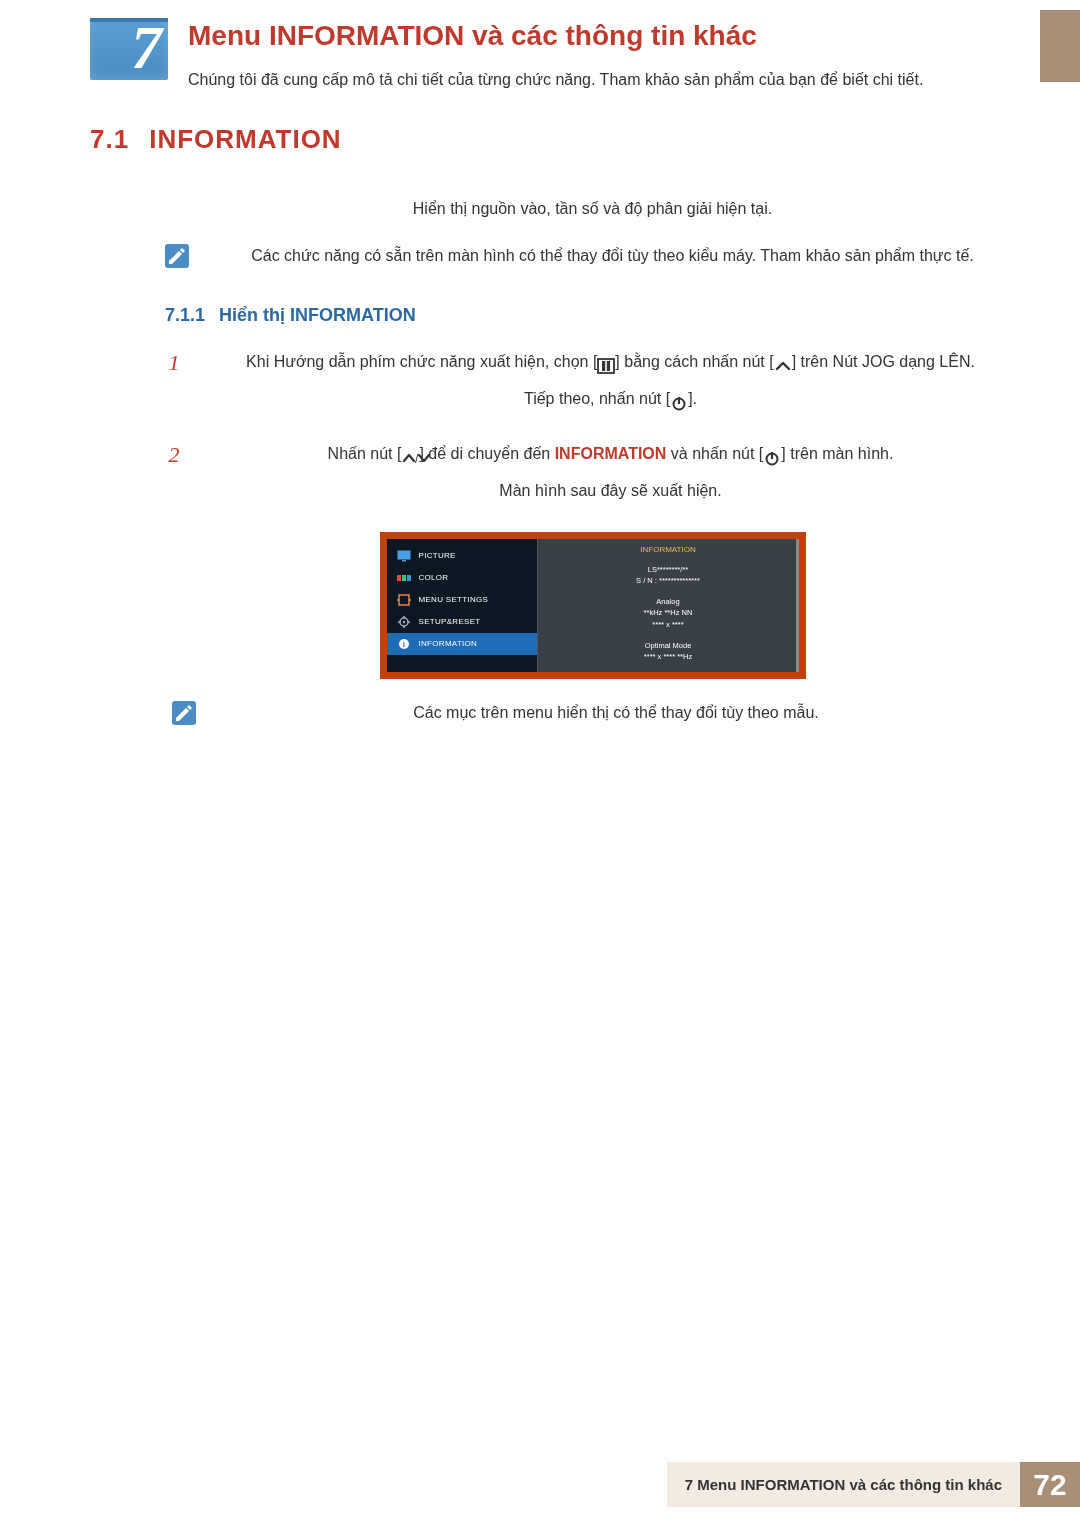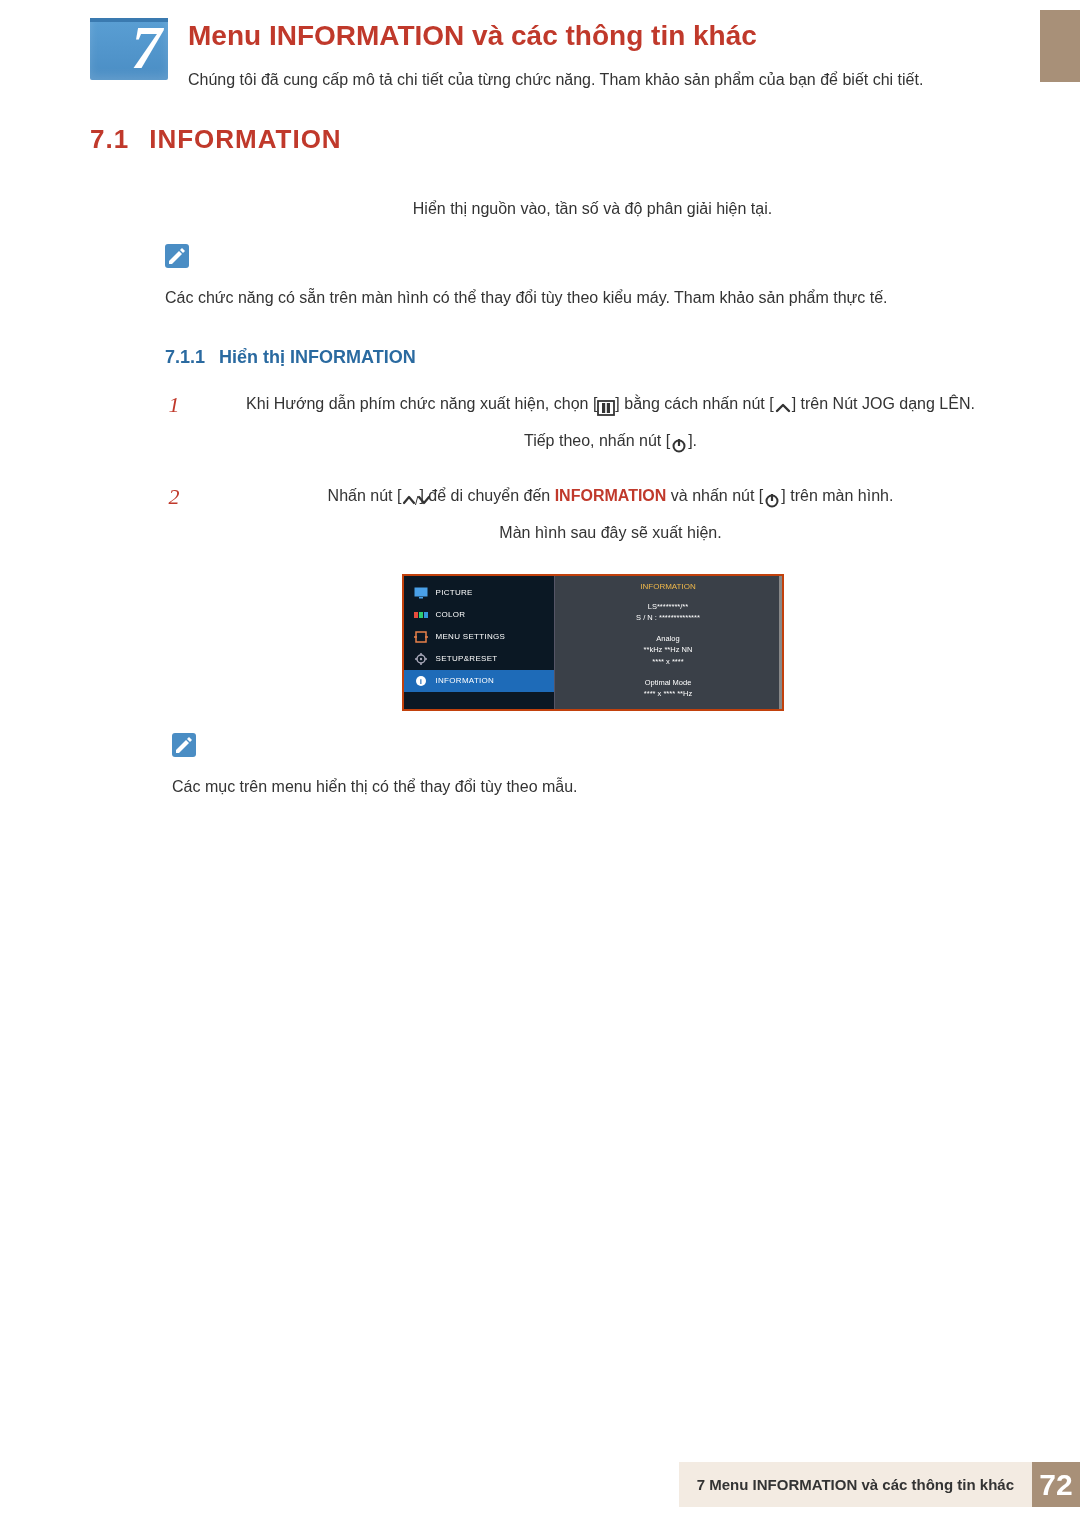--- a/index.html
+++ b/index.html
@@ -15,52 +15,52 @@
   .chapter-head-text { flex:1; padding-top: 2px; }
   .chapter-title { color:#c0392b; font-size:28px; font-weight:bold; margin-bottom:14px; }
   .chapter-intro { font-size:16px; line-height:1.75; color:#333; }
 
   .section { padding: 30px 60px 0 90px; text-align: center; }
   .sec-row { display:flex; align-items: baseline; gap: 20px; border-bottom: none; }
   .sec-num { color:#c0392b; font-size:26px; font-weight:bold; letter-spacing:1px; }
   .sec-title { color:#c0392b; font-size:26px; font-weight:bold; letter-spacing:1px; }
   .sec-body { margin-top: 40px; font-size:16px; line-height:1.7; padding-left: 75px; }
 
-  .note-block { display:flex; gap:16px; margin:20px 0 10px 75px; align-items:flex-start;flex-direction:column; }
+  .note-block { display:flex; gap:16px; margin:20px 0 10px 75px; align-items:flex-start; }
   .note-icon { width:24px; height:24px; background:#4a8dc4; border-radius:3px; position:relative; flex:0 0 24px; margin-top:2px; }
   .note-icon svg { position:absolute; left:0; top:0; }
   .note-text { font-size:16px; line-height:1.7; flex:1; }
 
   .subsec { margin-top: 36px; padding-left:75px; }
   .subsec-title-row { display:flex; gap:14px; align-items:baseline; }
   .subsec-num { color:#2a6aa0; font-size:18px; font-weight:bold; }
   .subsec-title { color:#2a6aa0; font-size:18px; font-weight:bold; }
 
   .steps { margin-top:22px; padding-left: 0; }
   .step { display:flex; gap:18px; margin-bottom:18px; }
   .step-num { color:#c0392b; font-size:22px; font-style:italic; font-family:"Times New Roman",serif; flex:0 0 18px; line-height:1.4; }
   .step-text { font-size:16px; line-height:1.8; flex:1; }
   .step-text .strong { color:#c0392b; font-weight:bold; }
   .step-text p { margin-bottom: 8px; }
   .inline-icon { display:inline-block; vertical-align:middle; width:18px; height:16px; position:relative; }
 
-  .osd { width:382px; margin: 18px auto 10px auto; background:#0b1824; border:2px solid #c2410c; display:flex; position:relative; }
+  .osd { width:426px; margin: 18px auto 10px auto; background:#0b1824; border:7px solid #c2410c; display:flex; position:relative; }
   .osd-left { width:150px; background:#0b1824; padding:6px 0; }
   .osd-item { display:flex; align-items:center; gap:8px; padding:5px 10px; font-size:8px; color:#fff; letter-spacing:0.3px; }
   .osd-item.selected { background:#1e6bb8; }
   .osd-icon { width:14px; height:12px; display:flex; align-items:center; justify-content:center; }
   .osd-right { flex:1; background:#3a4048; padding:6px 10px 10px 10px; border-left:1px solid #556; position:relative; }
   .osd-right::after { content:""; position:absolute; right:0; top:0; bottom:0; width:3px; background:#888; }
   .osd-right-title { color:#f0b84a; font-size:8px; margin-bottom:10px; }
   .osd-info { color:#fff; font-size:7.5px; line-height:1.5; margin-bottom:10px; }
   .osd-info:last-child{ margin-bottom:0;}
 
   .footer { position:absolute; bottom:20px; left:16px; right:0; display:flex; justify-content:flex-end; align-items:stretch; }
   .footer-title { background:#f3ebe2; color:#333; font-weight:bold; font-size:15px; padding: 14px 18px; display:flex; align-items:center;}
-  .footer-page { background:#a89078; color:#fff; font-size:30px; font-weight:bold; width:48px; display:flex; align-items:center; justify-content:center; }
+  .footer-page { background:#a89078; color:#fff; font-size:30px; font-weight:bold; width:60px; display:flex; align-items:center; justify-content:center; }
 </style>
 </head>
 <body>
 
 <div class="page">
   <div class="tab-band"></div>
 
   <div class="chapter-header">
     <div class="chapter-badge">
       <span class="chapter-num">7</span>

